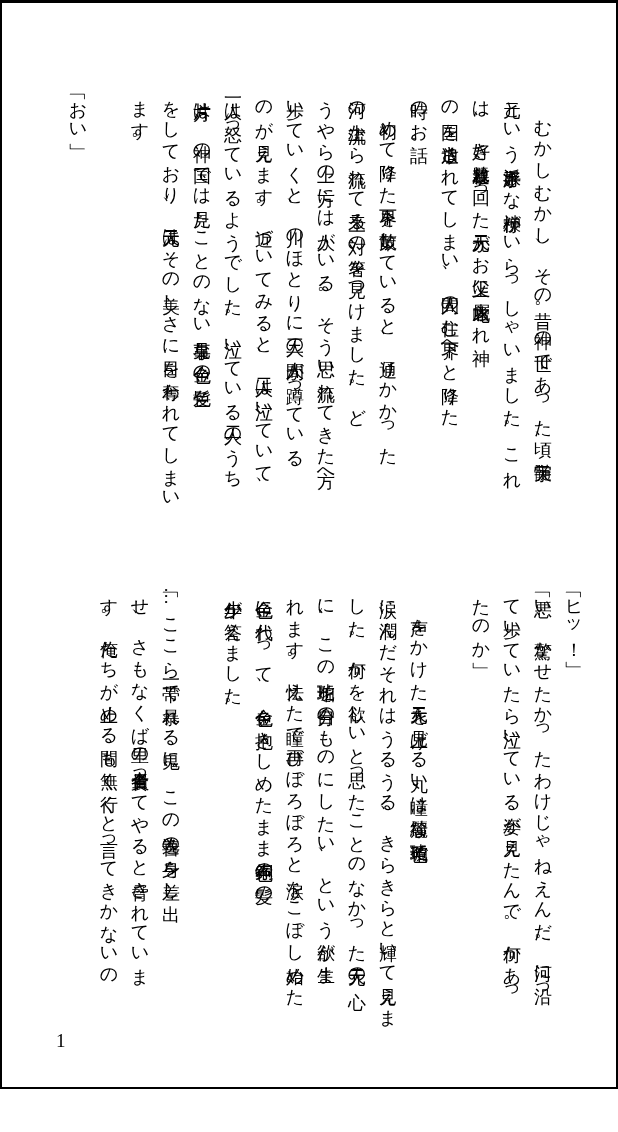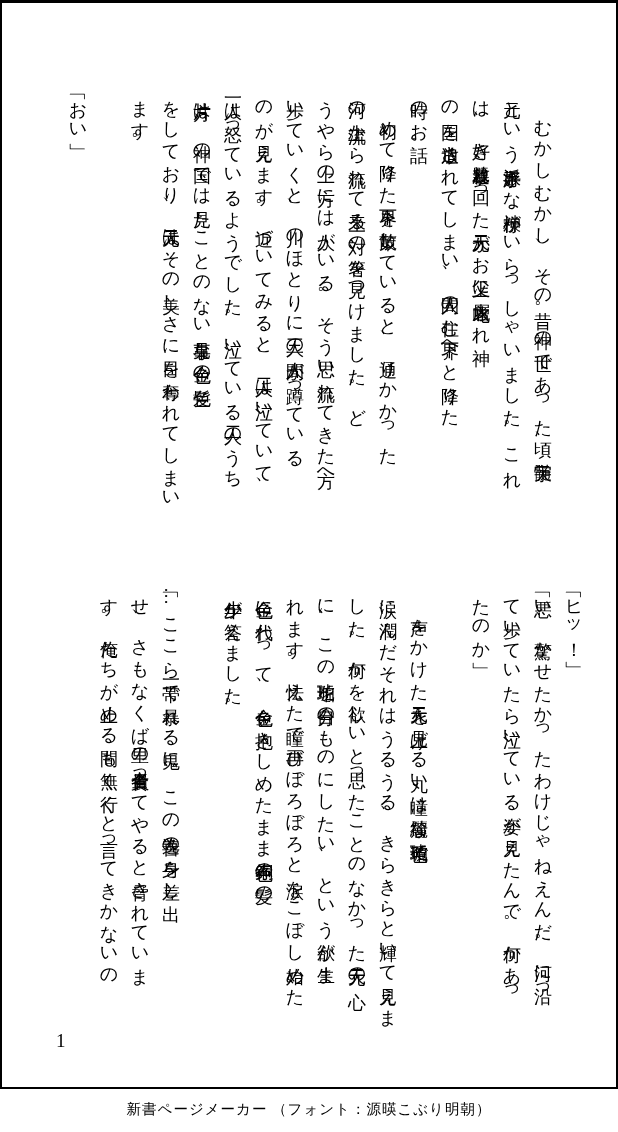--- a/index.html
+++ b/index.html
@@ -101,14 +101,13 @@
         <div class="tline">れます。怯えた瞳で再びぼろぼろと涙をこぼし始めた</div>
         <div class="tline">金色に代わって、金色を抱きしめたまま赤銅色の髪の</div>
         <div class="tline">少年が答えました。</div>
         <div class="tline">　</div>
         <div class="tline">「…ここら一帯で暴れる鬼に、この善逸の身を差し出</div>
         <div class="tline">せ、さもなくば里の者全員食ってやると脅されていま</div>
         <div class="tline">す。俺たちが止める間も無く行くと言ってきかないの</div>
       </div>
     <div class="page-number">1</div>
   </div>
-  <div class="footer-caption">新書ページメーカー （フォント：源暎こぶり明朝）</div>
 </div>
 
 </body></html>

